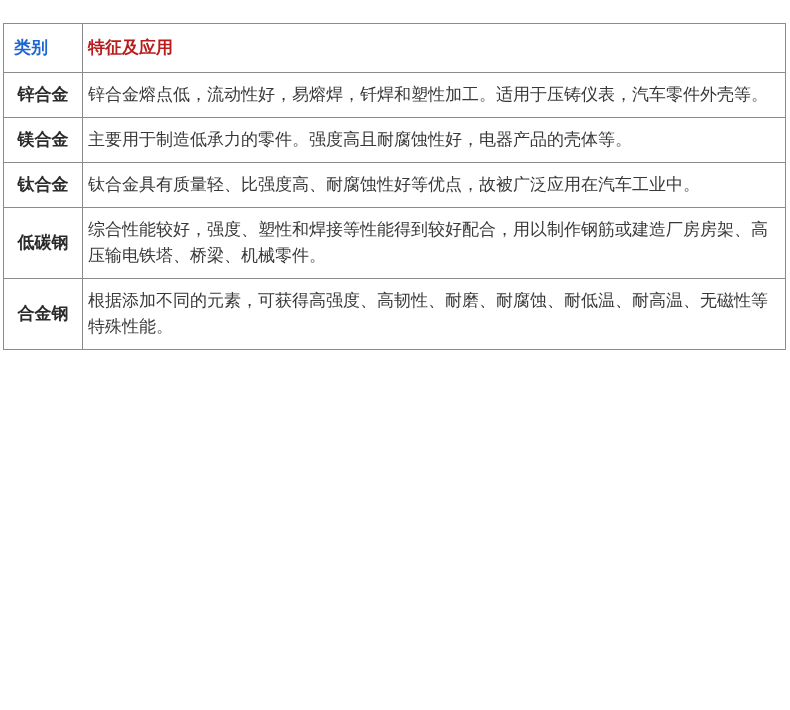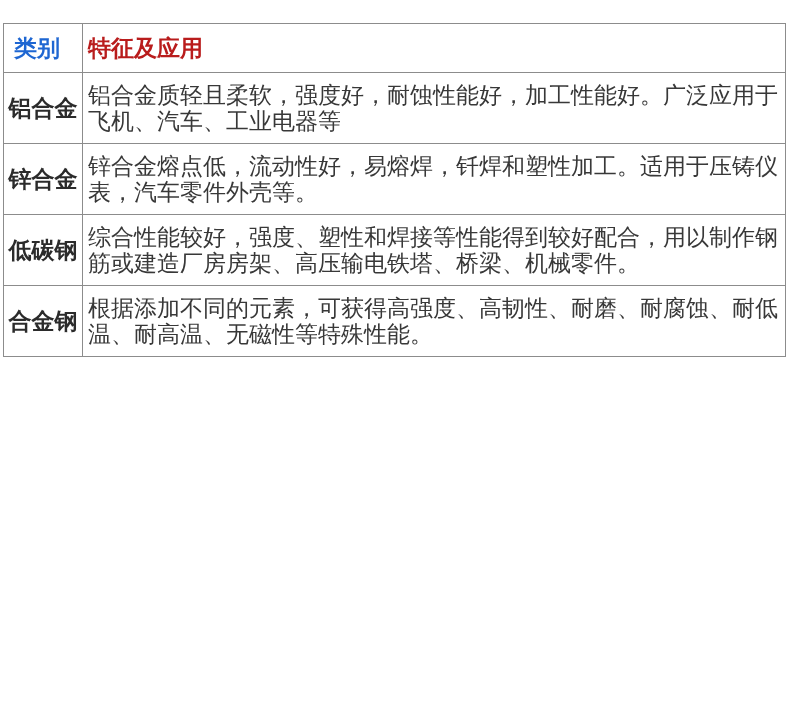--- a/index.html
+++ b/index.html
@@ -21,21 +21,21 @@
     width: 783px;
   }
   table.alloy-table {
     border-collapse: collapse;
     width: 100%;
     table-layout: fixed;
   }
   col.col-category { width: 79px; }
   th, td {
     border: 1px solid #8c8c8c;
-    font-size: 23px;
+    font-size: 17px;
     line-height: 26px;
     vertical-align: middle;
     word-break: break-all;
   }
   th {
     font-weight: bold;
     text-align: left;
     padding: 11px 6px 11px 5px;
     color: #1e66d2;
   }
@@ -64,26 +64,30 @@
       <col class="col-description">
     </colgroup>
     <thead>
       <tr>
         <th class="cell-category" style="color: rgb(30, 102, 210);">类别</th>
         <th class="cell-desc" style="color: #b91c1c;">特征及应用</th>
       </tr>
     </thead>
     <tbody>
       <tr>
-        <td class="cell-category">铝合金</td>
-        <td class="cell-desc">铝合金质轻且柔软，强度好，耐蚀性能好，加工性能好。广泛应用于飞机、汽车、工业电器等</td>
+        <td class="cell-category">锌合金</td>
+        <td class="cell-desc">锌合金熔点低，流动性好，易熔焊，钎焊和塑性加工。适用于压铸仪表，汽车零件外壳等。</td>
       </tr>
       <tr>
-        <td class="cell-category">锌合金</td>
-        <td class="cell-desc">锌合金熔点低，流动性好，易熔焊，钎焊和塑性加工。适用于压铸仪表，汽车零件外壳等。</td>
+        <td class="cell-category">镁合金</td>
+        <td class="cell-desc">主要用于制造低承力的零件。强度高且耐腐蚀性好，电器产品的壳体等。</td>
+      </tr>
+      <tr>
+        <td class="cell-category">钛合金</td>
+        <td class="cell-desc">钛合金具有质量轻、比强度高、耐腐蚀性好等优点，故被广泛应用在汽车工业中。</td>
       </tr>
       <tr>
         <td class="cell-category">低碳钢</td>
         <td class="cell-desc">综合性能较好，强度、塑性和焊接等性能得到较好配合，用以制作钢筋或建造厂房房架、高压输电铁塔、桥梁、机械零件。</td>
       </tr>
       <tr>
         <td class="cell-category">合金钢</td>
         <td class="cell-desc">根据添加不同的元素，可获得高强度、高韧性、耐磨、耐腐蚀、耐低温、耐高温、无磁性等特殊性能。</td>
       </tr>
     </tbody>

